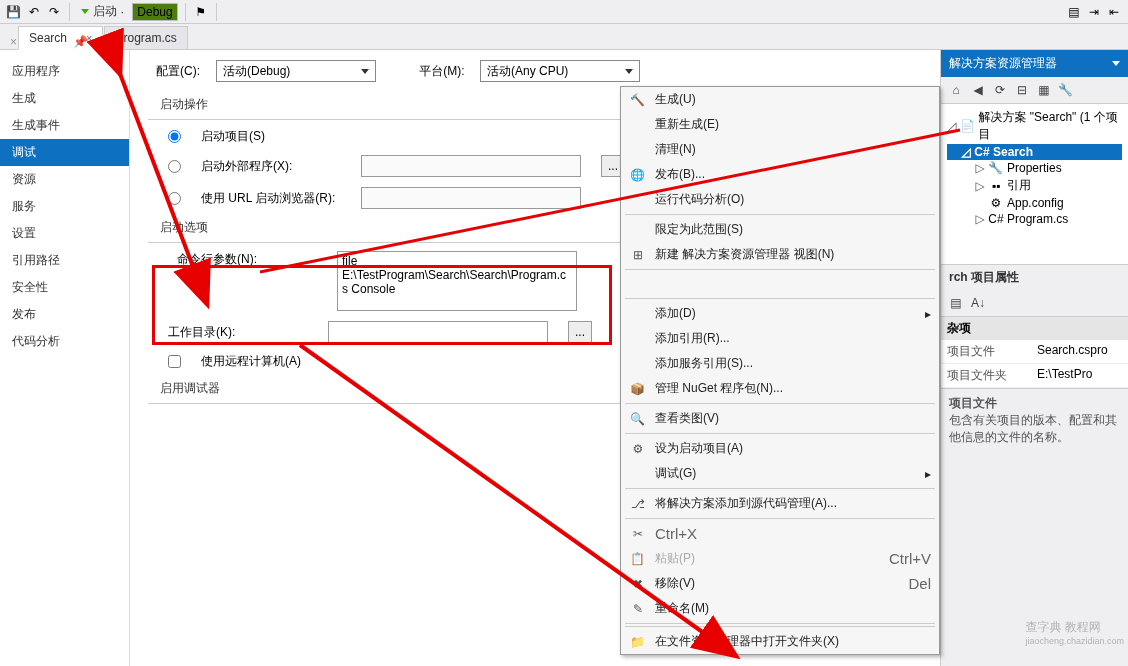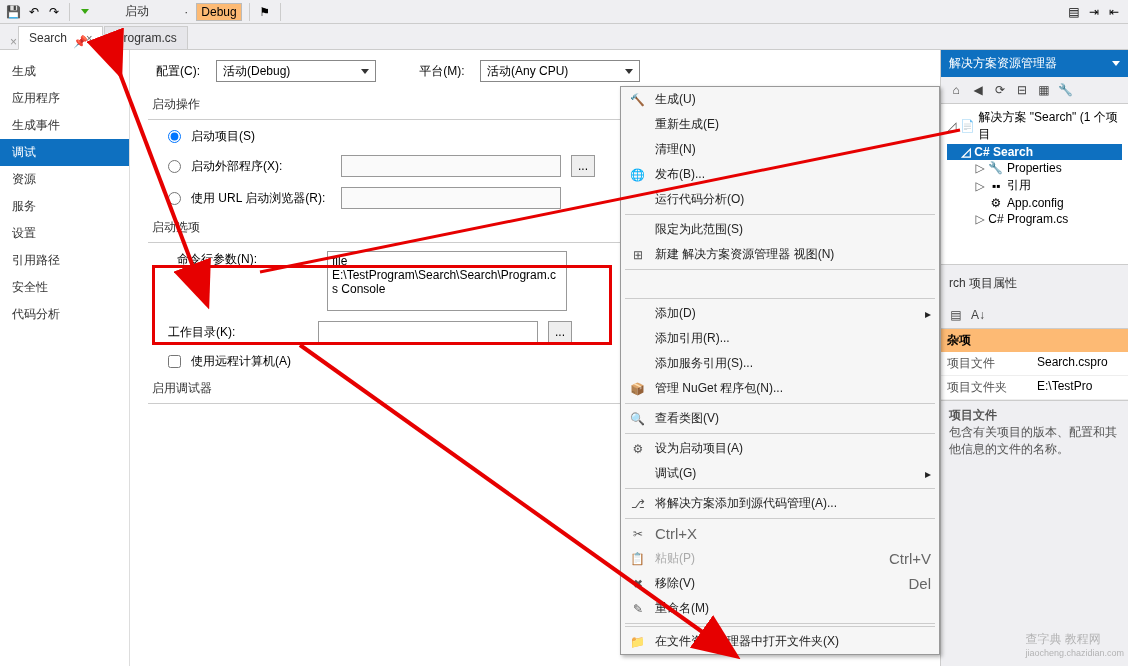--- a/index.html
+++ b/index.html
@@ -1,46 +1,46 @@
 <!DOCTYPE html>
 <html><head>
 <meta charset="utf-8">
 <style>
 * { margin: 0; padding: 0; box-sizing: border-box; font-family: "Microsoft YaHei", "Segoe UI", Tahoma, sans-serif; font-size: 12px; }
 body { background: #eee; overflow: hidden; width: 1128px; height: 666px; position: relative; }
 
 .toolbar-top { height: 24px; background: #efeff2; border-bottom: 1px solid #ccc; display: flex; align-items: center; gap: 4px; padding: 0 6px; }
-.toolbar-btn { display: inline-flex; align-items: center; padding: 2px 4px; color: #333; gap: 32px; }
+.toolbar-btn { display: inline-flex; align-items: center; padding: 2px 4px; color: #333; }
 .toolbar-btn .tri { width:0; height:0; border-left:4px solid transparent; border-right:4px solid transparent; border-top:5px solid #3aa812; margin-right:4px; display:inline-block;}
 .sep { width:1px; height:18px; background:#ccc; margin:0 3px;}
-.combo-small { border:1px solid #bbb; background:#fdba74; padding:1px 4px;}
+.combo-small { border:1px solid #bbb; background:#4d7c0f; padding:1px 4px;}
 .icon-sq { width:16px; height:16px; display:inline-flex; align-items:center; justify-content:center;}
 
 .tab-strip { height: 26px; background: #efeff2; display: flex; align-items: flex-end; padding-left: 10px; border-bottom: 1px solid #ccc;}
 .doc-tab { padding: 4px 10px; background: #e6e6ea; border:1px solid #ccc; border-bottom:none; margin-right: 1px; display:flex; align-items:center; gap:6px; color:#333; position:relative;}
 .doc-tab.active { background:#fff; border-bottom:1px solid #fff; margin-bottom:-1px;}
 .pin-ic { width:7px; height:7px; }
 .close-x { font-size:11px; color:#666;}
 
 .main-layout { display: flex; height: calc(100% - 50px); }
 
 .left-nav { width: 130px; background:#fff; border-right:1px solid #ddd; padding-top:8px;}
 .left-nav .item { padding: 5px 12px; color:#333; }
 .left-nav .item.sel { background:#0e70c0; color:#fff;}
 
 .center-area { flex: 1; background:#fff; position:relative; padding:10px 18px; }
 .config-row { display:flex; align-items:center; gap:8px; margin-bottom:14px;}
 .config-row label { width:60px; text-align:center;}
 .dropdown { border:1px solid #888; background:#fff; padding:2px 6px; height:22px; width:160px; display:flex; align-items:center; justify-content:space-between;}
 .dropdown .caret { width:0; height:0; border-left:4px solid transparent; border-right:4px solid transparent; border-top:5px solid #333;}
 
-.group-title { color:#333; margin:8px 0 6px 4px; }
+.group-title { color:#333; margin:8px 0 6px 12px; }
 .group-hr { border-top:1px solid #ccc; margin-bottom:8px;}
 .indent { margin-left:20px; }
-.radio-row, .chk-row { display:flex; align-items:center; gap:10px; margin-bottom:10px; }
+.radio-row, .chk-row { display:flex; align-items:center; gap:20px; margin-bottom:10px; }
 .radio-row input, .chk-row input { margin:0;}
 .radio-label { width:140px; }
 .text-in { border:1px solid #999; height:22px; width:220px; padding:0 4px; }
 .text-area { border:1px solid #999; width:240px; height:60px; padding:2px 4px; resize:none; font-family:inherit; font-size:12px;}
 .browse-btn { width:24px; height:22px; border:1px solid #999; background:#eee; text-align:center;}
 
 .red-box { position:absolute; border:3px solid #e60000; pointer-events:none; z-index:50;}
 
 .context-menu { position:absolute; background:#f6f6f6; border:1px solid #999; box-shadow:2px 2px 4px rgba(0,0,0,.3); z-index:30; top:86px; left:620px; width:320px;}
 .ctx-item { display:flex; align-items:center; padding:4px 8px; gap:8px; color:#222;}
@@ -58,29 +58,29 @@
 .search-box { margin:4px 6px; border:1px solid #bbb; background:#fff; padding:2px 4px; color:#888;}
 .tree { background:#fff; flex:0 0 auto; padding:4px 6px; height:160px; overflow:hidden;}
 .tree-row { display:flex; align-items:center; gap:4px; padding:1px 0;}
 .tree-row .exp { width:10px; display:inline-block; text-align:center; color:#555;}
 .tree-row .ic-sm { width:14px; height:14px; display:inline-flex; align-items:center; justify-content:center;}
 .tree-row.sel { background:#0e70c0; color:#fff;}
 .lvl1{padding-left:14px;} .lvl2{padding-left:28px;}
 .bold { font-weight:bold;}
 
 .prop-sec { background:#efeff2; border-top:1px solid #ccc;}
-.prop-head { padding:10px 8px; display:flex; align-items:flex-start; color:#333;}
+.prop-head { padding:4px 8px; display:flex; align-items:flex-start; color:#333;font-weight:bold;}
 .prop-grid { background:#fff; }
 .prop-row { display:flex; border-bottom:1px solid #eee;}
 .prop-row .k { width:90px; padding:3px 6px; color:#555;}
 .prop-row .v { flex:1; padding:3px 6px;}
-.prop-cat { background:#fdba74; padding:3px 6px; font-weight:bold;}
+.prop-cat { background:#e5e5e5; padding:3px 6px; font-weight:bold;}
 .prop-desc { padding:6px 8px; color:#555; font-size:11px; border-top:1px solid #ccc; min-height:44px;}
 
-.watermark { position:absolute; right:4px; bottom:8px; color:#999; font-size:11px; opacity:.7; z-index:60;}
+.watermark { position:absolute; right:4px; bottom:20px; color:#999; font-size:11px; opacity:.7; z-index:60;}
 </style>
 </head>
 <body>
 
 <div class="toolbar-top">
   <span class="icon-sq">💾</span>
   <span class="icon-sq">↶</span>
   <span class="icon-sq">↷</span>
   <span class="sep"></span>
   <span class="toolbar-btn">
@@ -106,29 +106,30 @@
     <span class="close-x">×</span>
   </div>
   <div class="doc-tab">
     <span>Program.cs</span>
   </div>
 </div>
 
 <div class="main-layout">
 
   <div class="left-nav" id="leftnav">
+      <div class="item">应用程序</div>
       <div class="item">生成</div>
-      <div class="item">应用程序</div>
       <div class="item">生成事件</div>
       <div class="item sel">调试</div>
       <div class="item">资源</div>
       <div class="item">服务</div>
       <div class="item">设置</div>
       <div class="item">引用路径</div>
       <div class="item">安全性</div>
+      <div class="item">发布</div>
       <div class="item">代码分析</div>
     </div>
 
   <div class="center-area">
     <div class="config-row">
       <label>配置(C):</label>
       <div class="dropdown">
         <span>活动(Debug)</span>
           <span class="caret"></span>
       </div>

